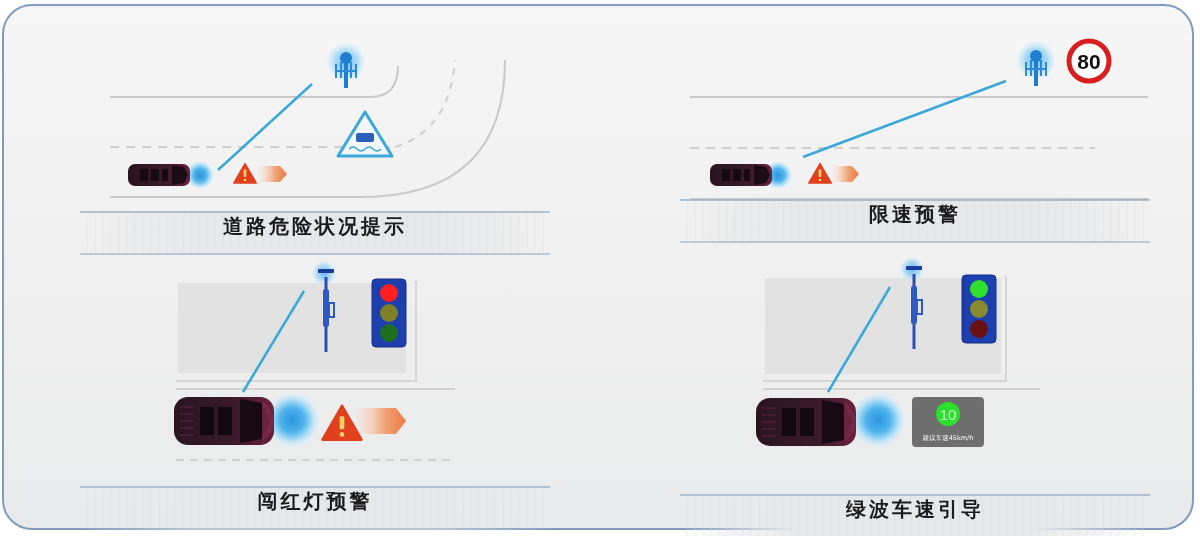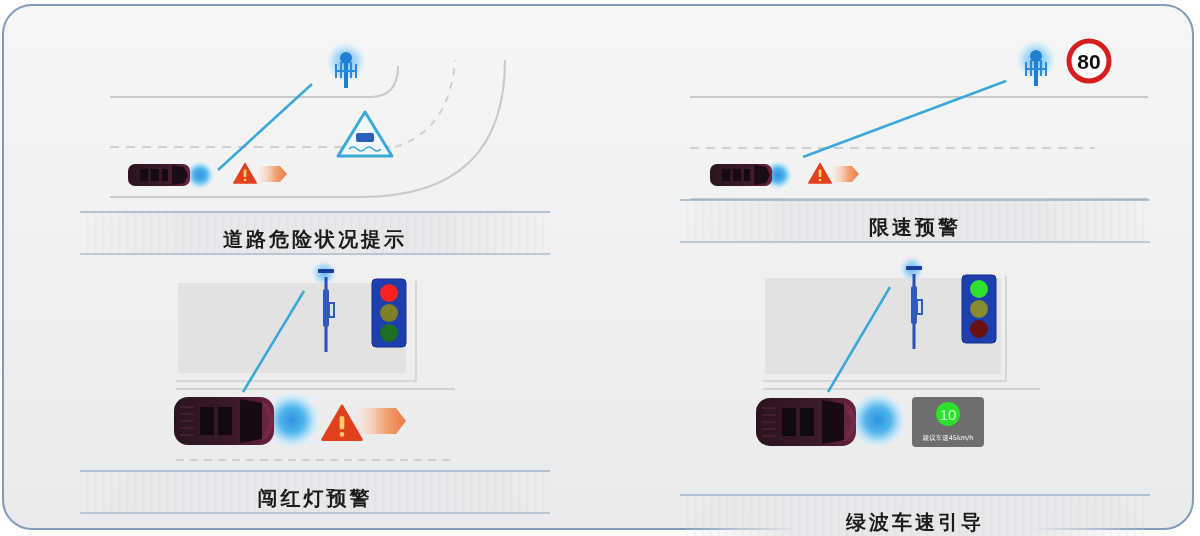--- a/index.html
+++ b/index.html
@@ -1,19 +1,19 @@
 <!DOCTYPE html>
 <html><head>
 <meta charset="utf-8">
 <style>
   html,body{margin:0;padding:0;background:#ffffff;}
   body{width:1200px;height:536px;position:relative;overflow:hidden;font-family:"DejaVu Sans",sans-serif;}
   .frame{position:absolute;left:2px;top:4px;width:1192px;height:526px;border:2px solid #7f9bbd;border-radius:30px;background:linear-gradient(180deg,#f6f6f6 0%,#efefef 60%,#e9eaeb 100%);box-sizing:border-box;overflow:hidden;}
   .scene{position:absolute;left:0;top:0;width:1200px;height:536px;}
-  .label-band{position:absolute;height:40px;display:flex;align-items:flex-end;justify-content:center;
+  .label-band{position:absolute;height:40px;display:flex;align-items:flex-start;justify-content:center;
     background:repeating-linear-gradient(90deg,rgba(255,255,255,0.0) 0px,rgba(255,255,255,0.0) 6px,rgba(210,212,215,0.35) 7px,rgba(255,255,255,0) 8px),linear-gradient(90deg,rgba(230,230,232,0) 0%,#e7e8ea 25%,#e7e8ea 75%,rgba(230,230,232,0) 100%);
     border-top:2px solid rgba(126,160,190,0.55);border-bottom:2px solid rgba(126,160,190,0.45);}
   .label-band span{font-size:20px;font-weight:bold;color:#1b1b1b;letter-spacing:3px;}
   svg{position:absolute;left:0;top:0;}
 </style>
 </head>
 <body>
 
 <div class="frame"></div>
 
@@ -189,18 +189,18 @@
     </g>
   </g>
 </svg>
 
 <div class="label-band" style="left:80px;top:211px;width:470px;">
   <span>道路危险状况提示</span>
 </div>
 <div class="label-band" style="left:680px;top:199px;width:470px;">
   <span>限速预警</span>
 </div>
-<div class="label-band" style="left:80px;top:470px;width:470px;">
+<div class="label-band" style="left:80px;top:486px;width:470px;">
   <span>闯红灯预警</span>
 </div>
 <div class="label-band" style="left:680px;top:470px;width:470px;margin-top:24px;">
   <span>绿波车速引导</span>
 </div>
 
 </body></html>

